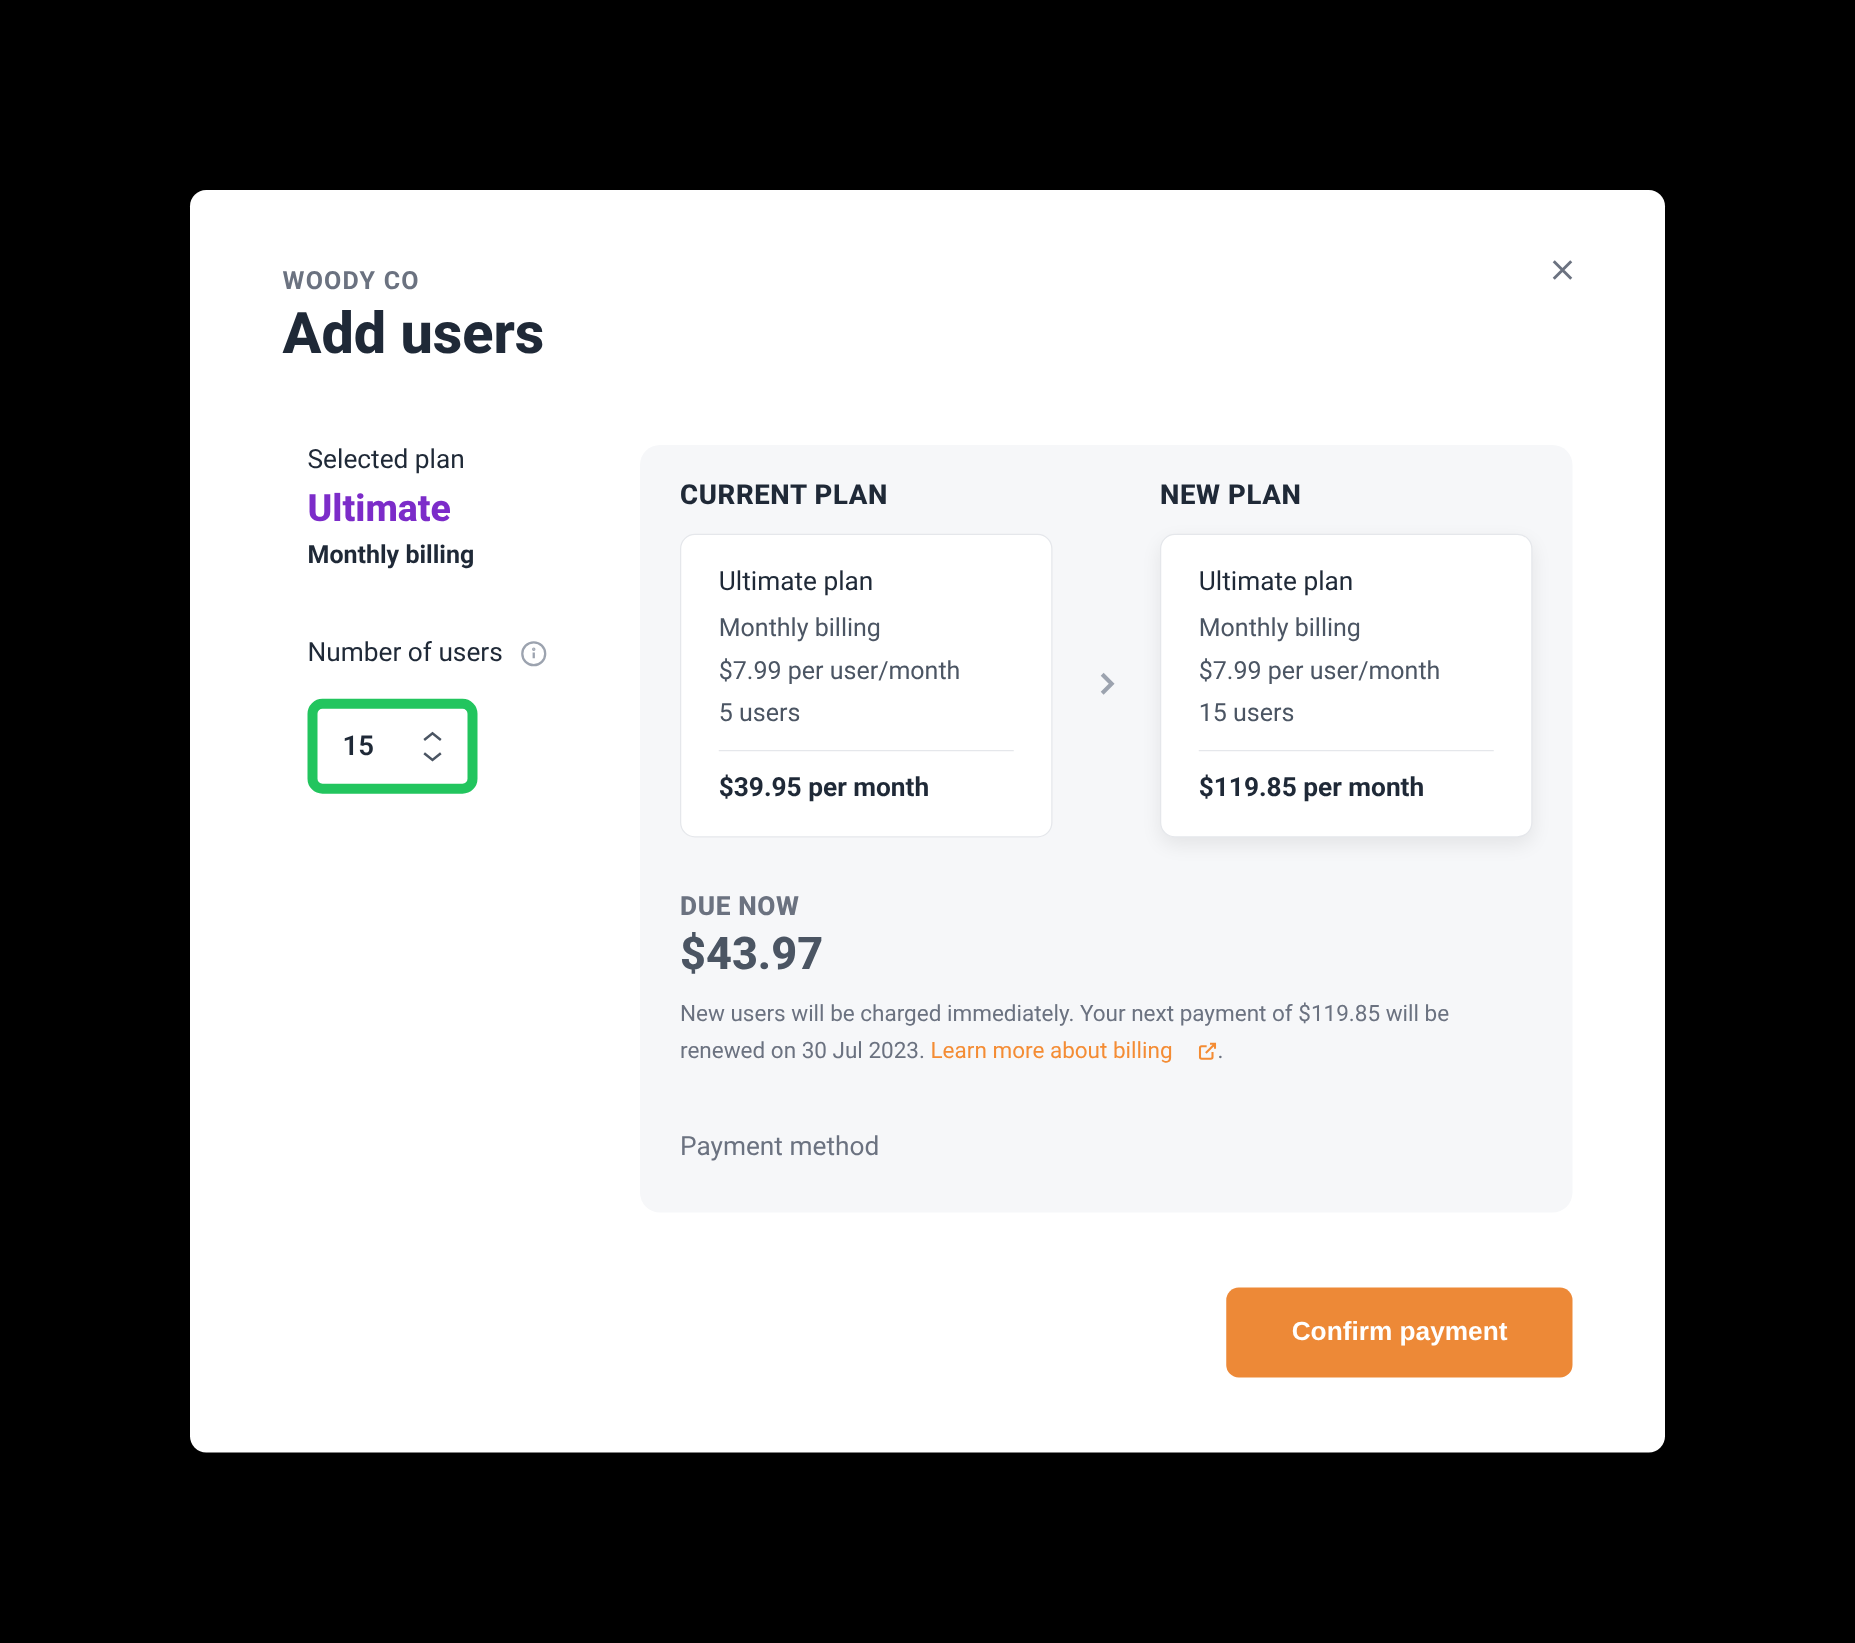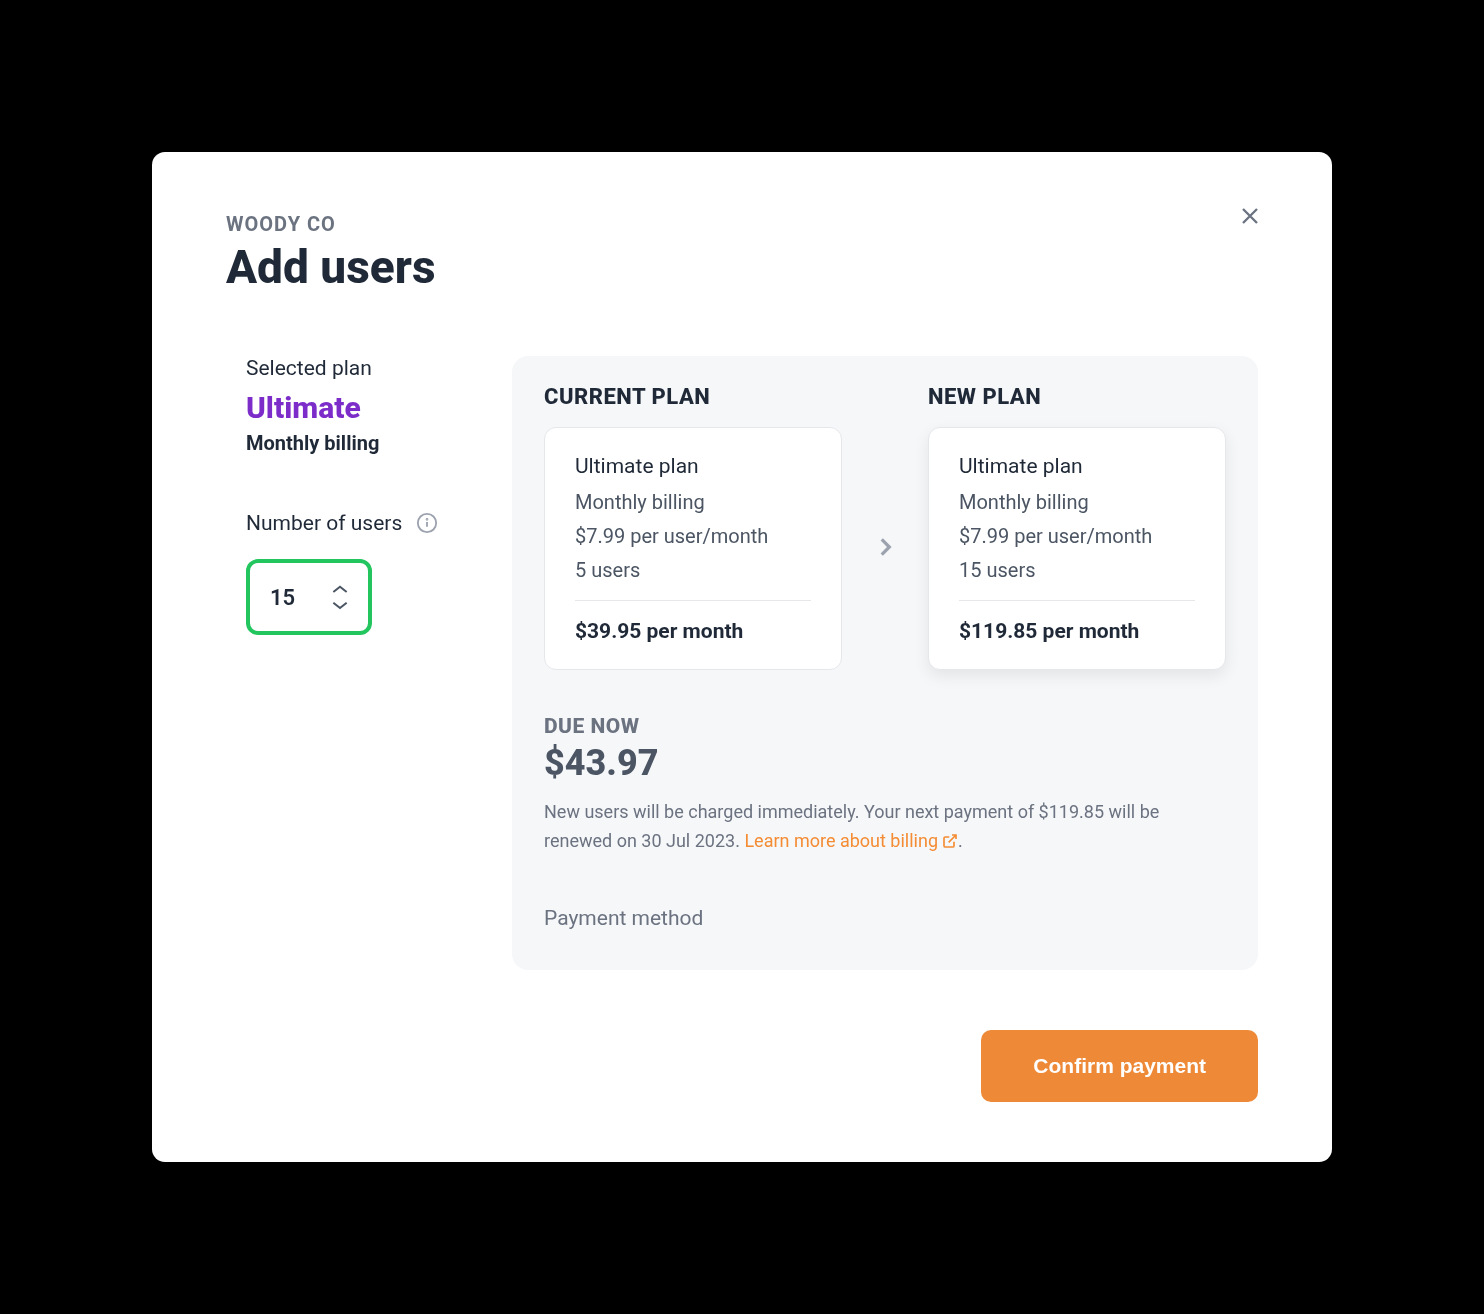--- a/index.html
+++ b/index.html
@@ -88,23 +88,23 @@
       color: #1f2937;
       font-size: 21px;
     }
     .info-icon {
       width: 22px;
       height: 22px;
       color: #9ca3af;
       cursor: pointer;
     }
     .stepper {
-      border: 4px solid #22c55e;
+      border: 8px solid #22c55e;
       border-radius: 12px;
-      width: 126px;
+      width: 136px;
       height: 76px;
       display: flex;
       align-items: center;
       padding: 0 20px;
       position: relative;
     }
     .stepper-value {
       font-size: 22px;
       font-weight: 600;
       color: #1f2937;
@@ -201,21 +201,21 @@
       color: #6b7280;
       font-size: 18px;
       line-height: 1.6;
       margin-bottom: 50px;
     }
     .learn-link {
       color: #f48c34;
       text-decoration: none;
       display: inline-flex;
       align-items: center;
-      gap: 4px;
+      gap: 20px;
     }
     .learn-link svg {
       width: 16px;
       height: 16px;
     }
     .pm-label {
       color: #6b7280;
       font-size: 21px;
       margin-bottom: 8px;
     }

